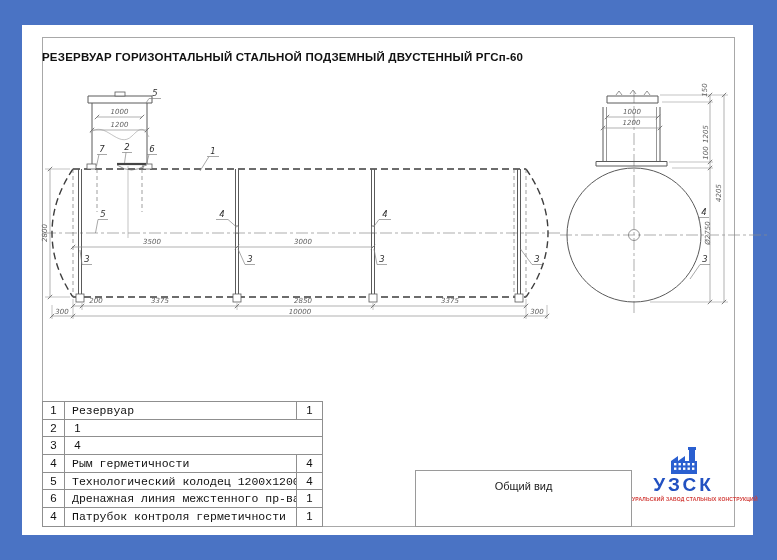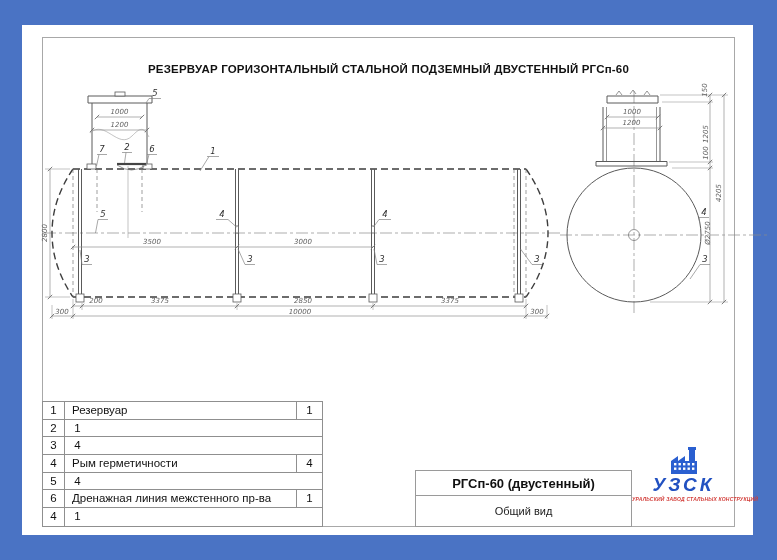--- a/index.html
+++ b/index.html
@@ -4,21 +4,21 @@
 <style>
   html,body{margin:0;padding:0;}
   body{
     width:777px;height:560px;position:relative;overflow:hidden;
     background:#4a73c4;
     font-family:"Liberation Sans","DejaVu Sans",sans-serif;
   }
   .page{position:absolute;left:22px;top:25px;width:731px;height:510px;background:#fff;}
   .frame{position:absolute;left:42px;top:37px;width:693px;height:490px;
     border:1px solid #a8a8a8;box-sizing:border-box;background:#fff;}
-  .title{position:absolute;left:42px;top:63px;width:693px;text-align:center;
+  .title{position:absolute;left:42px;top:51px;width:693px;
     font-weight:bold;font-size:11.5px;color:#111;letter-spacing:.2px;margin:0;}
   svg.draw{position:absolute;left:0;top:0;}
 
   
   .outline{fill:none;stroke:#3d3d3d;stroke-width:1.4;stroke-dasharray:7 4;}
   .thin{fill:none;stroke:#5a5a5a;stroke-width:1;}
   .thin2{fill:none;stroke:#6a6a6a;stroke-width:.7;}
   .dimline{fill:none;stroke:#8f8f8f;stroke-width:.7;}
   .ext{fill:none;stroke:#9c9c9c;stroke-width:.6;}
   .cl{fill:none;stroke:#8a8a8a;stroke-width:.7;stroke-dasharray:12 3 3 3;}
@@ -28,32 +28,32 @@
   .wfill{fill:#fff;stroke:#5a5a5a;stroke-width:.8;}
   text.dim{font:italic 7px "DejaVu Sans",sans-serif;fill:#5f5f5f;text-anchor:middle;}
   text.callout{font:italic 8.5px "DejaVu Sans",sans-serif;fill:#2e2e2e;text-anchor:middle;}
 
   
   .parts-table{position:absolute;left:42px;top:401px;width:281px;height:126px;
     border:1px solid #8f8f8f;box-sizing:border-box;background:#fff;font-size:11.5px;color:#111;}
   .pt-row{display:flex;height:17.7px;align-items:center;border-bottom:1px solid #8f8f8f;box-sizing:border-box;}
   .pt-row:last-child{border-bottom:none;}
   .pt-num{width:21px;text-align:center;border-right:1px solid #8f8f8f;align-self:stretch;line-height:17px;}
-  .pt-name{flex:1;padding-left:7px;border-right:1px solid #8f8f8f;align-self:stretch;line-height:17px;white-space:nowrap;overflow:hidden;}
+  .pt-name{flex:1;padding-left:7px;border-right:1px solid #8f8f8f;align-self:stretch;line-height:17px;white-space:nowrap;overflow:hidden;font-family:Liberation Mono, monospace;}
   .pt-qty{width:25px;text-align:center;line-height:17px;}
 
   
   .title-block{position:absolute;left:415px;top:470px;width:217px;height:57px;
     border:1px solid #9a9a9a;box-sizing:border-box;background:#fff;}
   .tb-model{height:25px;border-bottom:1px solid #9a9a9a;box-sizing:border-box;
     display:flex;align-items:center;justify-content:center;font-weight:bold;font-size:13px;color:#111;}
   .tb-view{height:30px;display:flex;align-items:center;justify-content:center;font-size:11px;color:#222;}
 
   
-  .logo{position:absolute;left:632px;top:446px;width:103px;text-align:center;font-style:italic;}
+  .logo{position:absolute;left:632px;top:446px;width:103px;text-align:center;}
   .logo-icon{display:block;margin:0 auto;}
   .logo-abbr{font-weight:bold;font-size:19px;letter-spacing:3px;color:#2251c1;line-height:18px;}
   .logo-sub{font-size:5px;color:#d23c38;letter-spacing:.2px;white-space:nowrap;margin-top:2px;font-weight:bold;}
 </style>
 </head>
 <body>
 
 <div class="page"></div>
 <div class="frame"></div>
 <h1 class="title">РЕЗЕРВУАР ГОРИЗОНТАЛЬНЫЙ СТАЛЬНОЙ ПОДЗЕМНЫЙ ДВУСТЕННЫЙ РГСп-60</h1>
@@ -218,35 +218,36 @@
     <div class="pt-num">3</div>
     <div class="pt-qty">4</div>
   </div>
   <div class="pt-row">
     <div class="pt-num">4</div>
     <div class="pt-name">Рым герметичности</div>
     <div class="pt-qty">4</div>
   </div>
   <div class="pt-row">
     <div class="pt-num">5</div>
+    <div class="pt-name">Технологический колодец 1200x1200</div>
     <div class="pt-qty">4</div>
   </div>
   <div class="pt-row">
     <div class="pt-num">6</div>
     <div class="pt-name">Дренажная линия межстенного пр-ва</div>
     <div class="pt-qty">1</div>
   </div>
   <div class="pt-row">
     <div class="pt-num">4</div>
+    <div class="pt-name">Патрубок контроля герметичности</div>
     <div class="pt-qty">1</div>
   </div>
 </div>
 
 <div class="title-block">
-  <div class="tb-model">РГСп-60 (двустенный)</div>
   <div class="tb-view">Общий вид</div>
 </div>
 
 <div class="logo">
   <svg class="logo-icon" width="34" height="30" viewBox="0 0 34 30">
     <path fill="#2a5fd0" d="M4 28 V15 L11 10 V15 L18 10 V15 H22 V3 H28 V15 H30 V28 Z"></path>
     <rect fill="#2a5fd0" x="21" y="1" width="8" height="3"></rect>
     <g fill="#ffffff">
       <rect x="7" y="17" width="2.4" height="2.4"></rect>
         <rect x="11.5" y="17" width="2.4" height="2.4"></rect>

